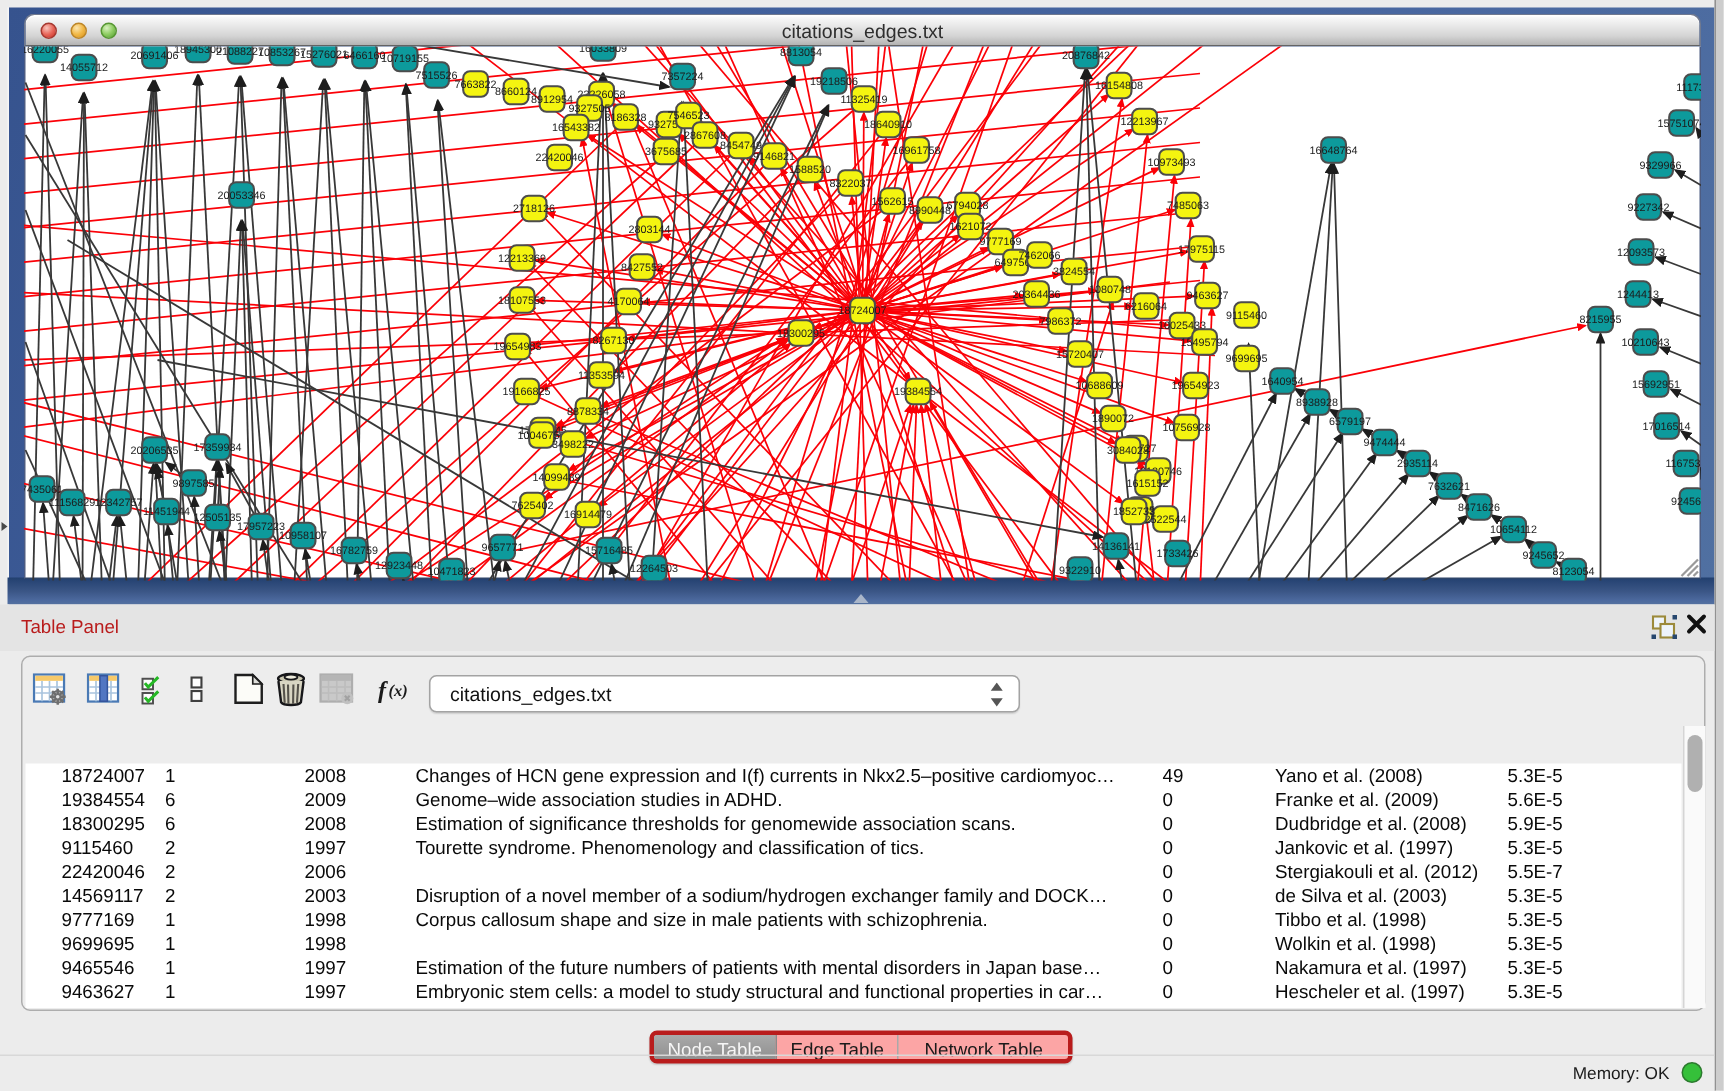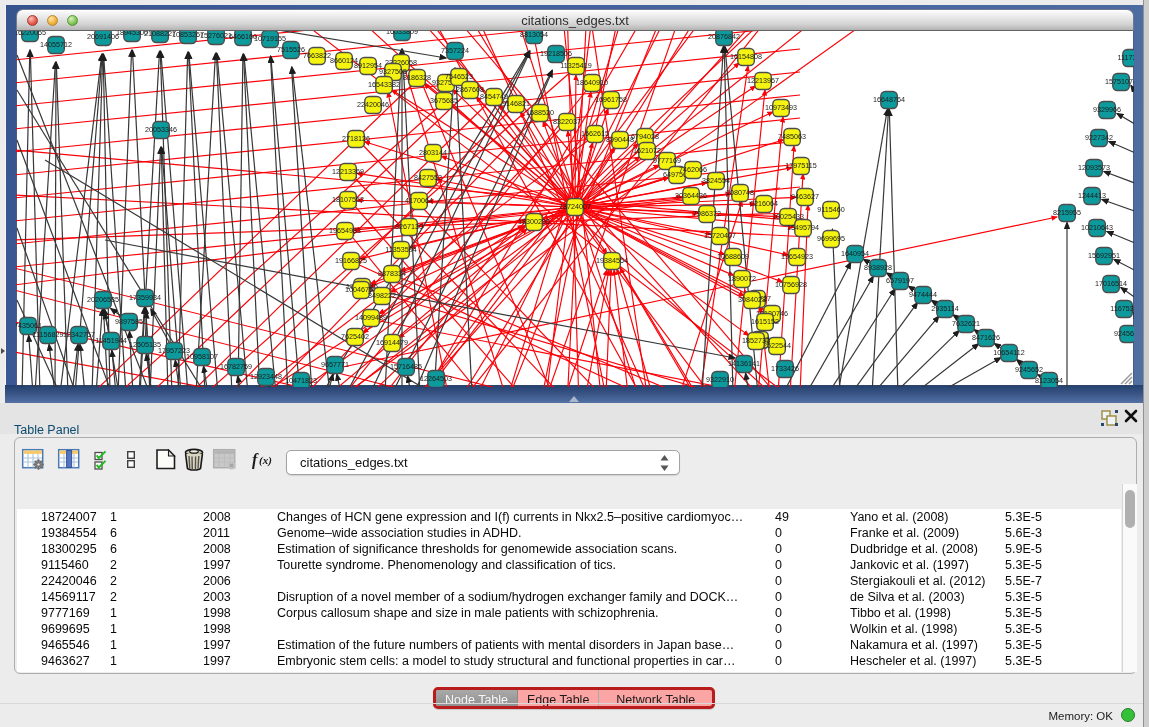--- a/index.html
+++ b/index.html
@@ -6,21 +6,21 @@
 #band{position:absolute;left:5px;top:385px;width:1138px;height:18px;background:linear-gradient(#22406f,#3a5585 50%,#4c699e 85%,#54719f)}
 #caret{position:absolute;left:569px;top:396px;width:0;height:0;border-left:5px solid transparent;border-right:5px solid transparent;border-bottom:6px solid #aab6c9}
 #win{position:absolute;left:16px;top:9px;width:1118px;height:376px}
 #tbar{position:absolute;left:0;top:0;width:1118px;height:22px;border-radius:7px 7px 0 0;background:linear-gradient(#fdfdfd,#ececec 30%,#d4d4d4 70%,#bcbcbc 92%,#b3b3b3);border:1px solid #70798f;border-bottom:1px solid #636363;box-shadow:inset 0 1px 0 #fff}
 .tl{position:absolute;top:5px;width:11px;height:11px;border-radius:50%}
 #tltext{position:absolute;top:3px;left:0;width:100%;text-align:center;font-size:13px;color:#2e2e2e}
 #gwrap{position:absolute;left:0;top:22px;width:1118px;height:355px;background:#fff;overflow:hidden;border-left:1px solid #4d5c82;border-right:1px solid #4d5c82;border-bottom:1px solid #2e4569}
 #rstrip{position:absolute;left:1143px;top:0;width:6px;height:727px;background:#cdcdcd;border-left:1px solid #919191}
 #tpanel{position:absolute;left:0;top:403px;width:1143px;height:324px;background:#ececec}
 #tphead{position:absolute;left:0;top:0;width:100%;height:31px;background:#e4e4e4}
-#tphead span{position:absolute;left:14px;top:20px;font-size:12.5px;color:#0c4a6e}
+#tphead span{position:absolute;left:14px;top:8px;font-size:12.5px;color:#b91c1c}
 #island{position:absolute;left:14px;top:34px;width:1123px;height:237px;border:1px solid #adadad;border-radius:6px;background:#ededed}
 #hdr{position:absolute;left:2px;top:46px;width:1104px;height:24px;border-top:1px solid #7c7c7c;border-bottom:1px solid #9c9c9c;background:#c9e4f2;overflow:hidden}
 .hc{position:absolute;top:0;height:24px;border-right:1px solid #8fa8b5;font-size:12.5px;color:#111;text-align:center;line-height:23px}
 #tblbg{position:absolute;left:2px;top:71px;width:1104px;height:163px;background:#fff;overflow:hidden}
 .trow{position:absolute;left:0;width:1104px;height:16px;font-size:12.5px;color:#090909}
 .trow span{position:absolute;top:1px;white-space:nowrap}
 .ell{overflow:hidden}
 #vsb{position:absolute;left:1107px;top:46px;width:15px;height:188px;background:#fafafa;border-left:1px solid #d5d5d5}
 #vthumb{position:absolute;left:2px;top:6px;width:10px;height:38px;background:#b0b0b0;border-radius:5px}
 #segs{position:absolute;left:433px;top:284px;height:22px;display:flex;border:3px solid #b91c1c;border-radius:5px;overflow:hidden;background:#fca5a5;box-shadow:0 1px 1px rgba(0,0,0,0.15)}
@@ -936,25 +936,25 @@
           <span style="left:93px">1</span>
           <span style="left:186px">2008</span>
           <span style="left:260px;width:486px" class="ell">Changes of HCN gene expression and I(f) currents in Nkx2.5–positive cardiomyoc…</span>
           <span style="left:758px">49</span>
           <span style="left:833px">Yano et al. (2008)</span>
           <span style="left:988px">5.3E-5</span>
         </div>
 <div class="trow" style="top:16px">
 <span style="left:24px">19384554</span>
           <span style="left:93px">6</span>
-          <span style="left:186px">2011</span>
+          <span style="left:186px">2009</span>
           <span style="left:260px;width:486px" class="ell">Genome–wide association studies in ADHD.</span>
           <span style="left:758px">0</span>
           <span style="left:833px">Franke et al. (2009)</span>
-          <span style="left:988px">5.6E-3</span>
+          <span style="left:988px">5.6E-5</span>
         </div>
 <div class="trow" style="top:32px">
 <span style="left:24px">18300295</span>
           <span style="left:93px">6</span>
           <span style="left:186px">2008</span>
           <span style="left:260px;width:486px" class="ell">Estimation of significance thresholds for genomewide association scans.</span>
           <span style="left:758px">0</span>
           <span style="left:833px">Dudbridge et al. (2008)</span>
           <span style="left:988px">5.9E-5</span>
         </div>

